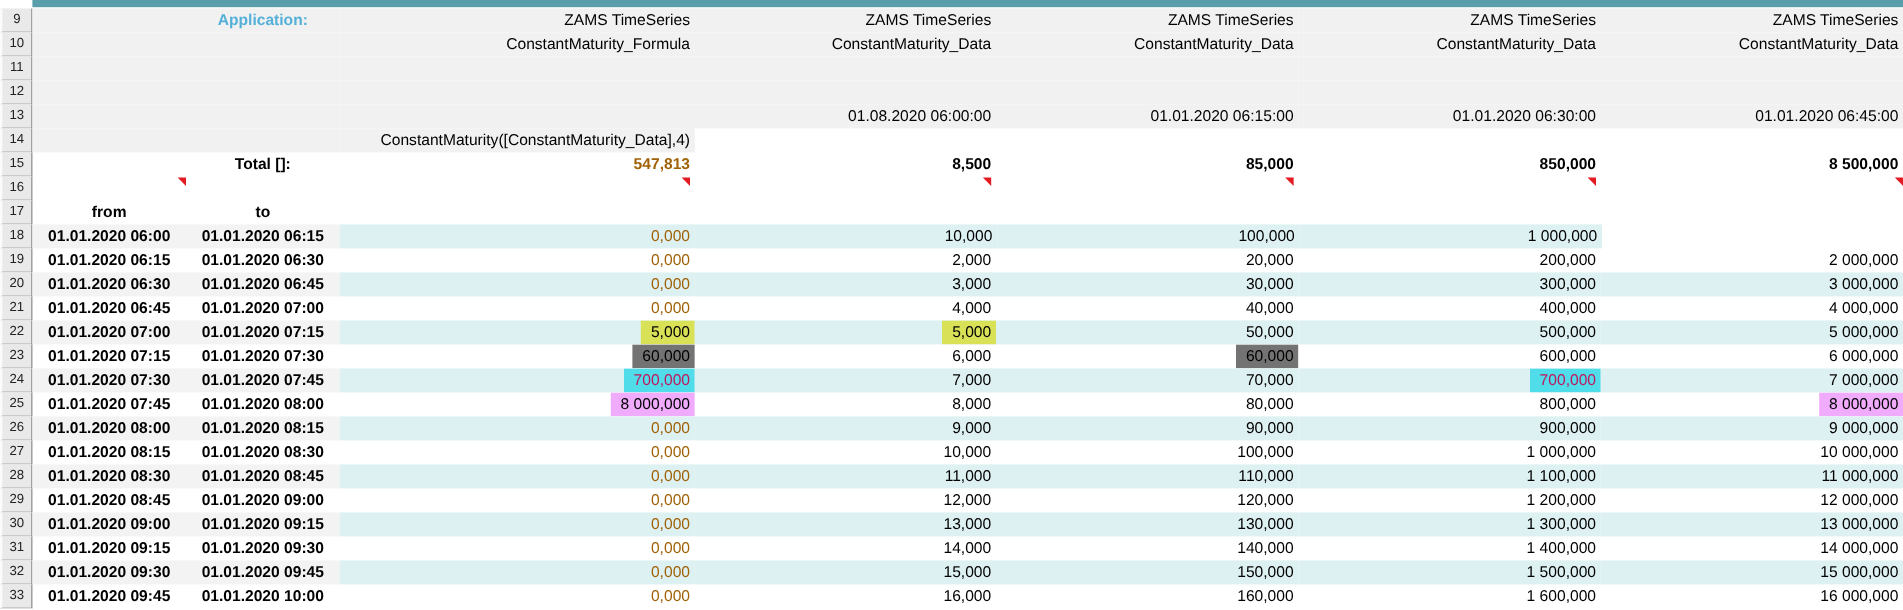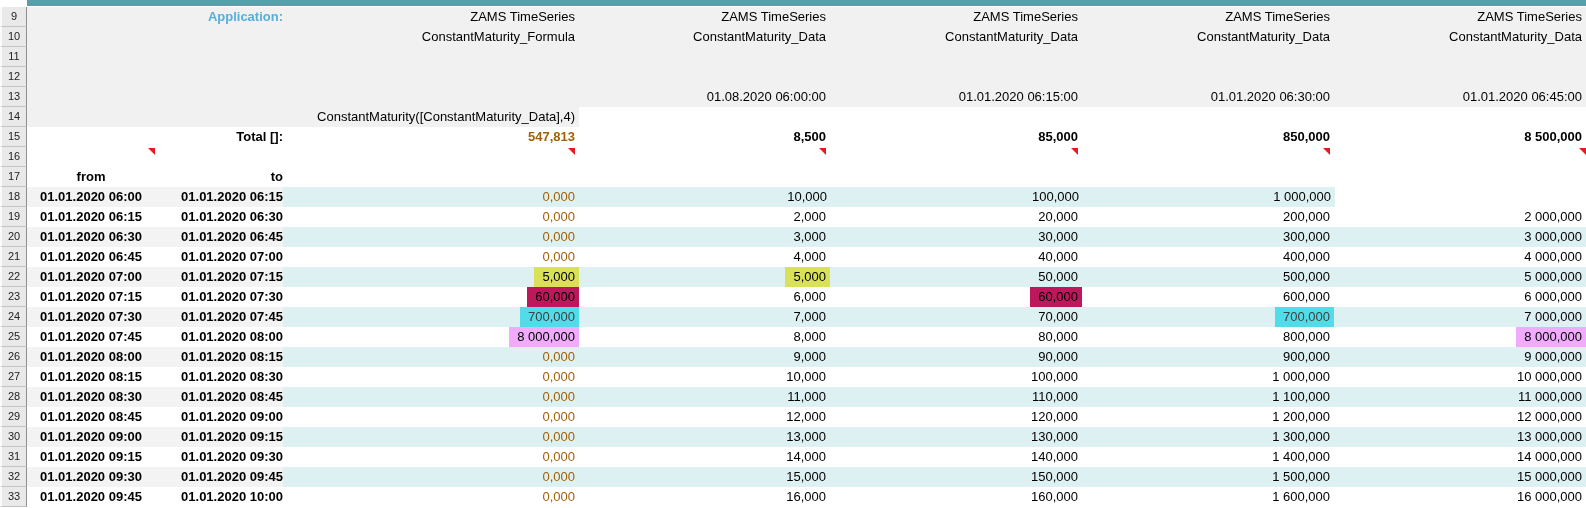--- a/index.html
+++ b/index.html
@@ -11,41 +11,41 @@
     background:#fff;overflow:hidden;
   }
   .topbar{position:absolute;left:27px;top:0;height:6px;right:0;background:#5a9eac;}
   .grid{position:absolute;left:0;top:7px;}
   .row{display:flex;height:20px;line-height:20px;}
   .c{box-sizing:border-box;height:20px;overflow:hidden;white-space:nowrap;}
   
   .gut{width:27px;background:#e9e9e9;border-right:1px solid #8f8f8f;border-bottom:1px solid #c3c3c3;border-left:2px solid #fbfbfb;
        font-size:11px;color:#222;text-align:center;line-height:19px;}
   .from{width:128px;text-align:center;}
-  .to{width:128px;text-align:right;}
+  .to{width:128px;text-align:center;}
   .f{width:296px;}
   .c2{width:251px;}
   .c3{width:252px;}
   .c4{width:252px;}
   .c5{width:252px;}
   .val{text-align:right;}
   .val span{display:inline-block;height:20px;line-height:20px;padding:0 4px;}
   
   .hdr{background:#f1f1f1;}
   .bold{font-weight:bold;}
   .app-label{color:#55b0d9;font-weight:bold;}
   
   .banded .from,.banded .to{background:#f3f3f3;}
   .banded .val{background:#def1f2;}
   .datetxt{font-weight:bold;}
   
   .red{color:#a16207;}
   .hl-yellow{background:#d9e157;color:#000;padding-left:8px !important;}
-  .hl-green{background:#be185d;color:#000;padding-left:8px !important;}
-  .hl-cyan{background:#50dce9;color:#404040;padding-left:8px !important;}
+  .hl-green{background:#737373;color:#000;padding-left:8px !important;}
+  .hl-cyan{background:#50dce9;color:#be185d;padding-left:8px !important;}
   .hl-pink{background:#f0abfc;color:#000;padding-left:8px !important;}
   
   .total-val span{font-weight:bold;}
   
   .flagcell{display:flex;justify-content:flex-end;align-items:flex-start;padding-top:1px;}
   .flag{width:0;height:0;border-top:7px solid #e31b23;border-left:7px solid transparent;margin-right:4px;}
   .flag.edge{margin-right:0;}
 </style>
 </head>
 <body>

